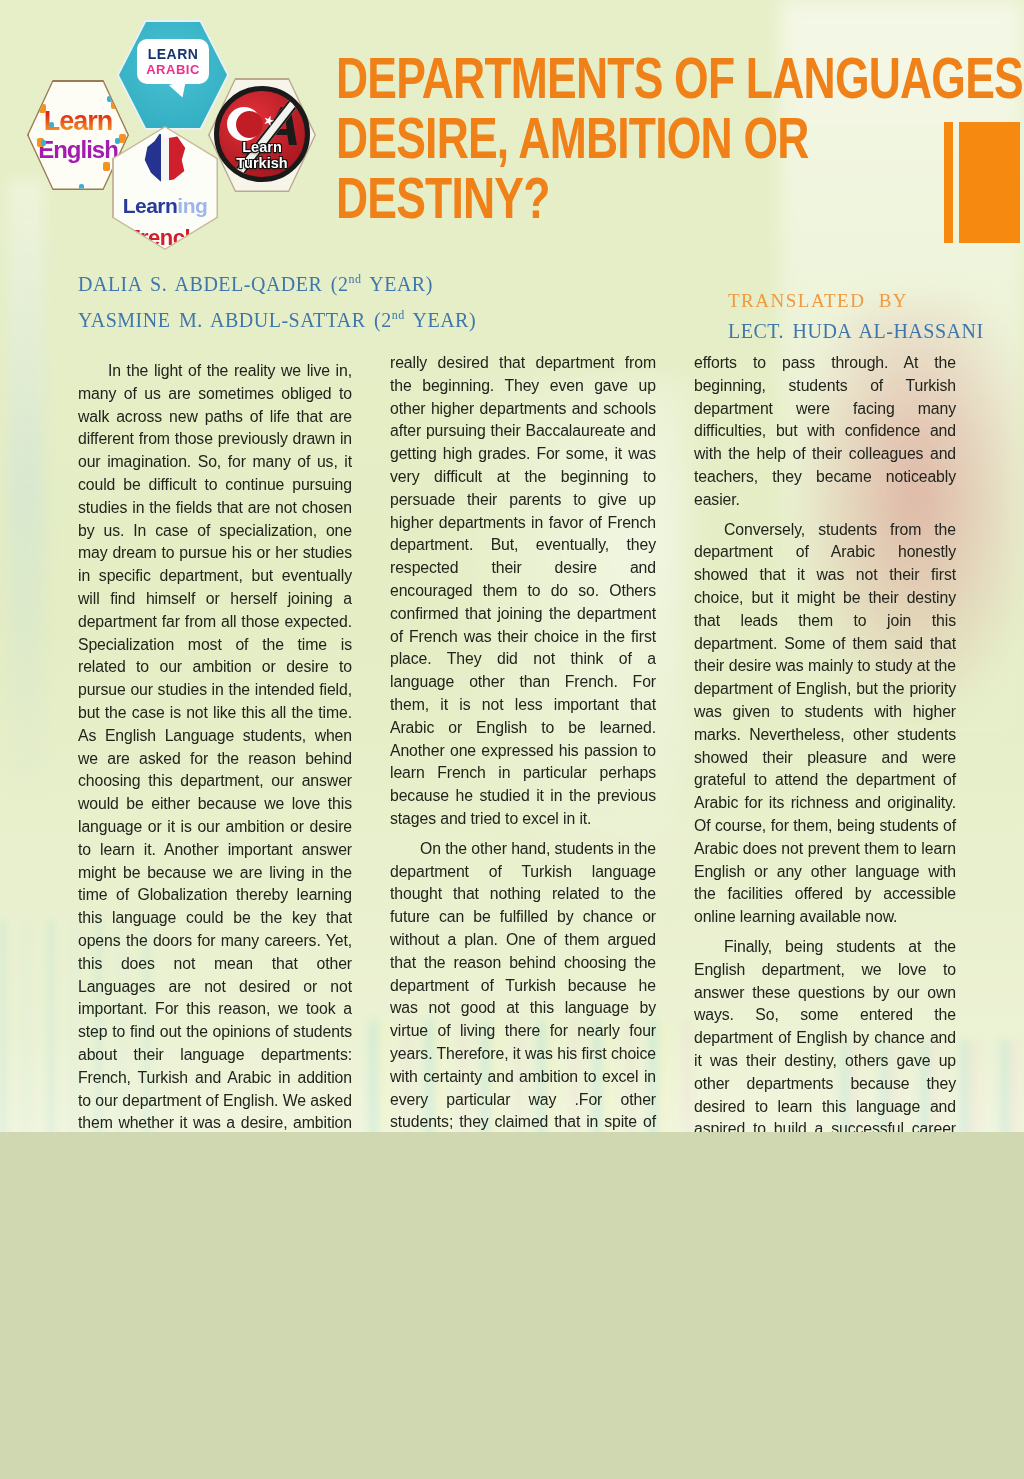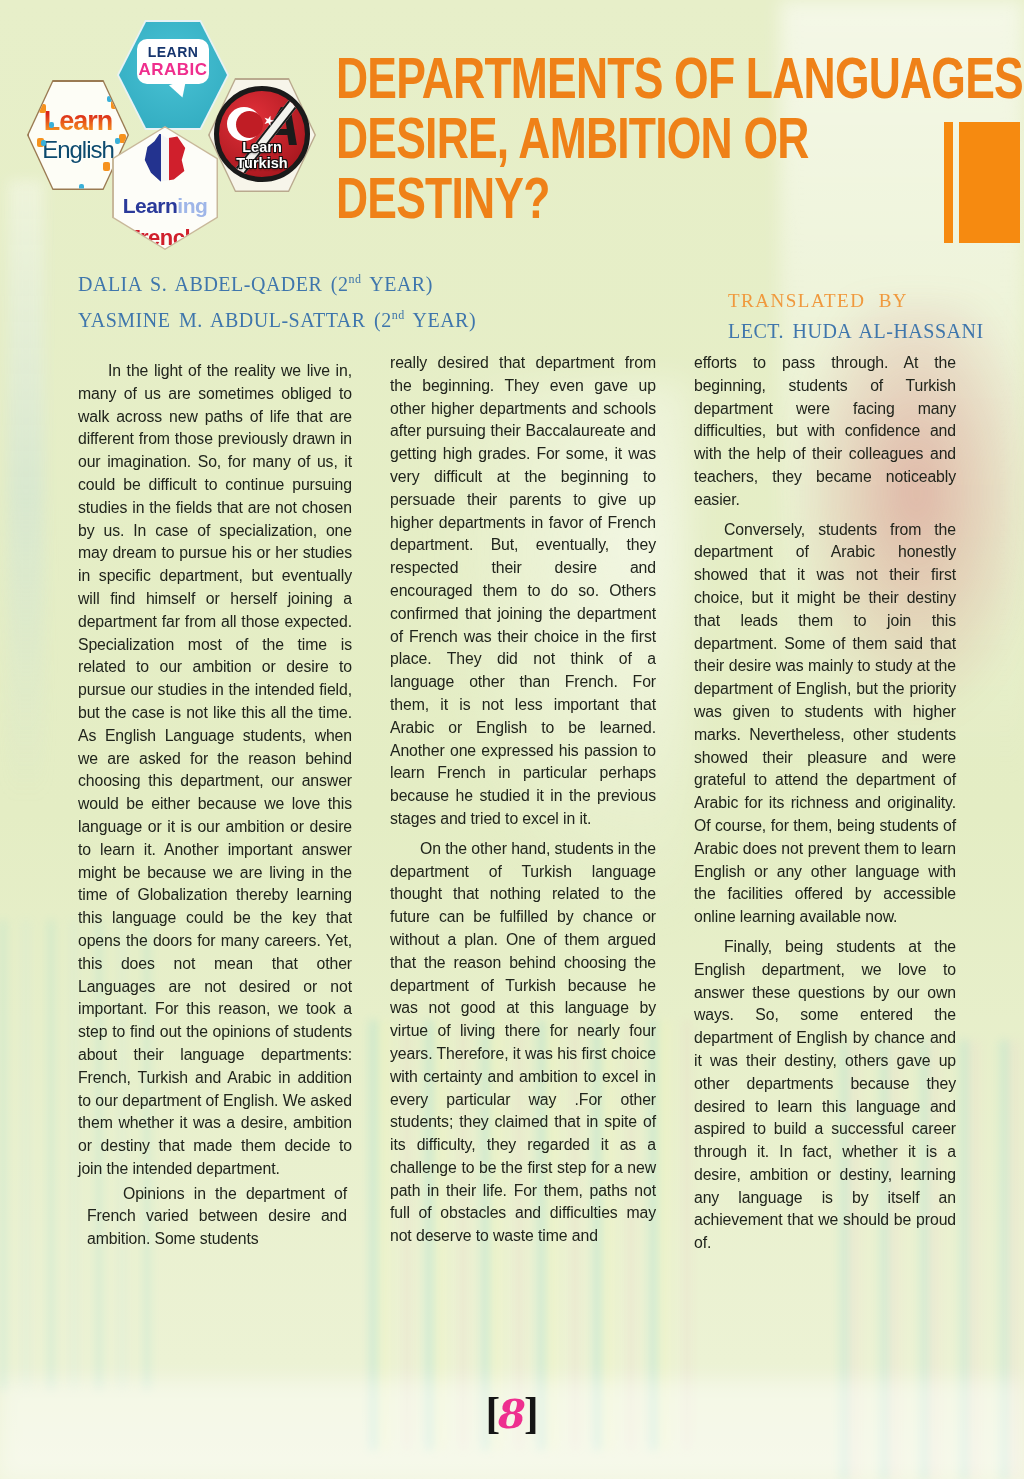--- a/index.html
+++ b/index.html
@@ -1,17 +1,17 @@
 <!DOCTYPE html>
 <html><head>
 <meta charset="utf-8">
 <style>
   html,body{margin:0;padding:0;background:#cfd8b0;}
   .page{
-    position:relative;width:1024px;height:1479px;overflow:hidden;
+    position:relative;width:1024px;height:1132px;overflow:hidden;
     background:linear-gradient(180deg,#e7efc9 0%,#e4edc4 55%,#ecf2d4 92%,#f1f5de 100%);
     font-family:"Liberation Sans",sans-serif;
   }
   
   .wm{position:absolute;pointer-events:none;}
   .wm-right{left:780px;top:0;width:244px;height:780px;
     background:linear-gradient(180deg,rgba(255,255,255,.55),rgba(255,255,255,.18) 70%,rgba(255,255,255,0));
     filter:blur(9px);}
   .wm-red{left:790px;top:300px;width:230px;height:430px;
     background:radial-gradient(ellipse at 55% 45%,rgba(206,90,98,.38),rgba(206,90,98,0) 70%);
@@ -41,30 +41,30 @@
     clip-path:polygon(25% 0,75% 0,100% 50%,75% 100%,25% 100%,0 50%);}
   .hex-arabic{left:117px;top:20px;width:112px;height:110px;z-index:1;}
   .hex-arabic .hex-shell{background:#e8f2f4;}
   .hex-arabic .hex-inner{background:radial-gradient(circle at 50% 40%,#49c2d4,#2fa9be);}
   .bubble{position:absolute;left:18px;top:17px;width:72px;height:45px;background:#fff;border-radius:10px;
     display:flex;flex-direction:column;align-items:center;justify-content:center;line-height:1;}
   .bubble-tail{position:absolute;left:52px;top:60px;width:0;height:0;
     border-left:9px solid transparent;border-right:9px solid transparent;border-top:16px solid #fff;
     transform:rotate(-18deg);}
   .bubble-l1{font-weight:bold;font-size:14px;color:#16356e;letter-spacing:.5px;}
-  .bubble-l2{font-weight:bold;font-size:17px;color:#ef2e8d;letter-spacing:.5px;margin-top:2px;}
+  .bubble-l2{font-weight:bold;font-size:13px;color:#ef2e8d;letter-spacing:.5px;margin-top:2px;}
 
   .hex-english{left:27px;top:80px;width:102px;height:110px;z-index:2;}
   .hex-english .hex-shell{background:#9a7a52;}
   .hex-english .hex-inner{left:1.5px;top:1.5px;right:1.5px;bottom:1.5px;background:#fdfdf6;
     display:flex;flex-direction:column;align-items:center;justify-content:center;line-height:1;}
   .learn-grad{font-weight:800;font-size:27px;
     background:linear-gradient(180deg,#d92318 20%,#f6921e 85%);
     -webkit-background-clip:text;background-clip:text;color:transparent;letter-spacing:-1px;}
-  .english-blue{font-weight:400;font-size:24px;color:#0c4a6e;letter-spacing:-1px;margin-top:3px;
+  .english-blue{font-weight:700;font-size:24px;color:#a21caf;letter-spacing:-1px;margin-top:3px;
     text-shadow:1px 1px 0 rgba(255,255,255,.8);}
   .confetti-a{position:absolute;left:10px;top:22px;width:7px;height:9px;border-radius:2px;background:#f6921e;
     box-shadow:72px -4px 0 #f6921e,80px 30px 0 #f6921e,-2px 34px 0 #f6921e,64px 58px 0 0 #f6921e;}
   .confetti-b{position:absolute;left:20px;top:40px;width:5px;height:6px;border-radius:2px;background:#3ab0d8;
     box-shadow:58px -26px 0 #3ab0d8,66px 16px 0 #3ab0d8,-8px 18px 0 #3ab0d8,30px 62px 0 #3ab0d8;}
 
   .hex-turkish{left:208px;top:78px;width:108px;height:114px;z-index:2;}
   .hex-turkish .hex-shell{background:#b9a98e;}
   .hex-turkish .hex-inner{left:1.5px;top:1.5px;right:1.5px;bottom:1.5px;background:#f7f5ea;}
   .tr-circle{position:absolute;left:6px;top:8px;width:96px;height:96px;border-radius:50%;

